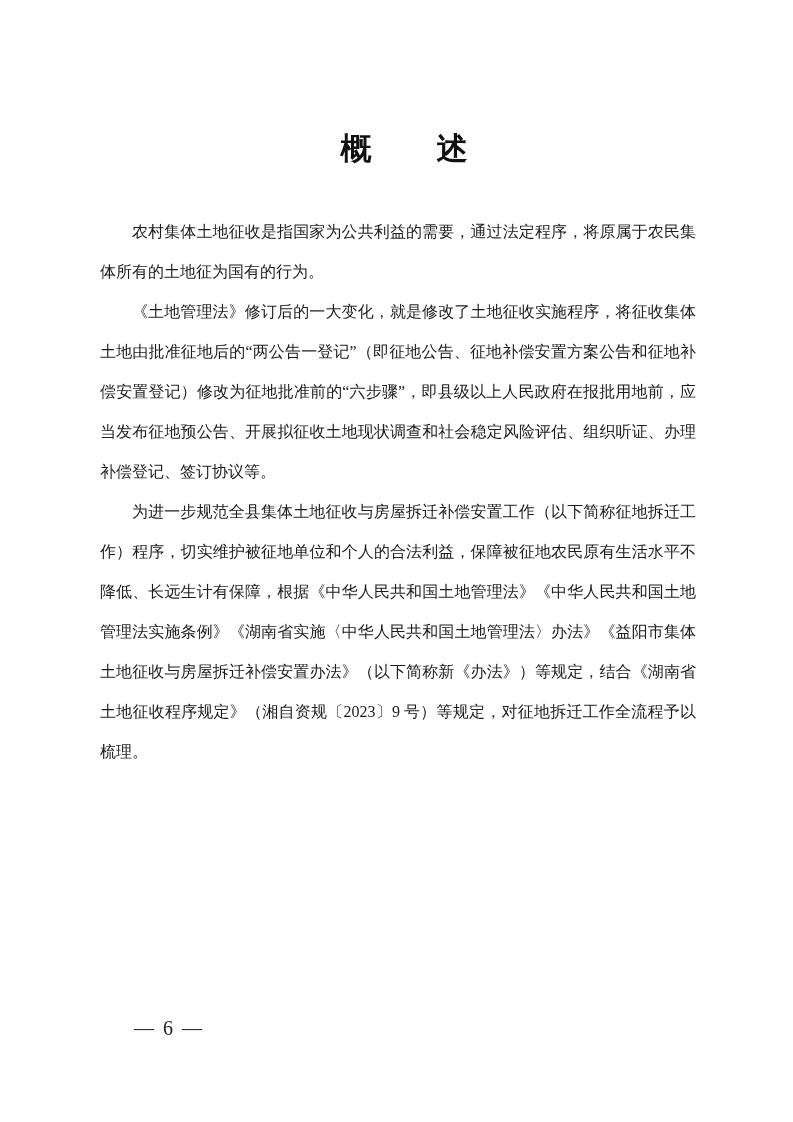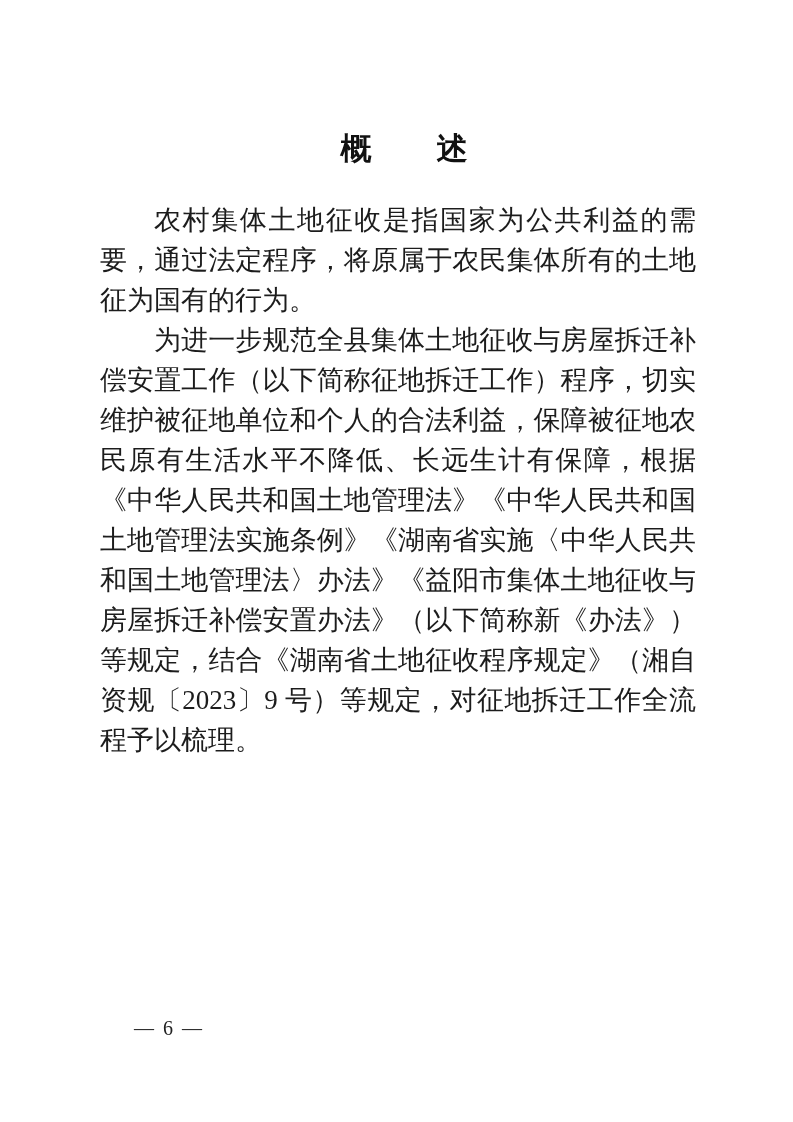--- a/index.html
+++ b/index.html
@@ -26,23 +26,23 @@
     font-family: "Liberation Sans", "DejaVu Sans", sans-serif;
     font-weight: 700;
     font-size: 31px;
     letter-spacing: 1px;
     color: #111111;
     white-space: pre;
   }
   .doc-body {
     position: absolute;
     left: 100px;
-    top: 200px;
+    top: 212px;
     width: 596px;
-    font-size: 27px;
+    font-size: 16px;
     line-height: 40px;
     text-align: justify;
     color: #1c1c1c;
   }
   .doc-body p {
     margin: 0;
     padding: 0;
     text-indent: 2em;
   }
   .page-number {
@@ -55,17 +55,18 @@
   }
 </style>
 </head>
 <body>
 
 <div class="page">
   <h1 class="doc-title">概　　述</h1>
 
   <div class="doc-body">
     <p>农村集体土地征收是指国家为公共利益的需要，通过法定程序，将原属于农民集体所有的土地征为国有的行为。</p>
+    <p>《土地管理法》修订后的一大变化，就是修改了土地征收实施程序，将征收集体土地由批准征地后的“两公告一登记”（即征地公告、征地补偿安置方案公告和征地补偿安置登记）修改为征地批准前的“六步骤”，即县级以上人民政府在报批用地前，应当发布征地预公告、开展拟征收土地现状调查和社会稳定风险评估、组织听证、办理补偿登记、签订协议等。</p>
     <p>为进一步规范全县集体土地征收与房屋拆迁补偿安置工作（以下简称征地拆迁工作）程序，切实维护被征地单位和个人的合法利益，保障被征地农民原有生活水平不降低、长远生计有保障，根据《中华人民共和国土地管理法》《中华人民共和国土地管理法实施条例》《湖南省实施〈中华人民共和国土地管理法〉办法》《益阳市集体土地征收与房屋拆迁补偿安置办法》（以下简称新《办法》）等规定，结合《湖南省土地征收程序规定》（湘自资规〔2023〕9 号）等规定，对征地拆迁工作全流程予以梳理。</p>
   </div>
 
   <div class="page-number">— 6 —</div>
 </div>
 
 </body></html>

